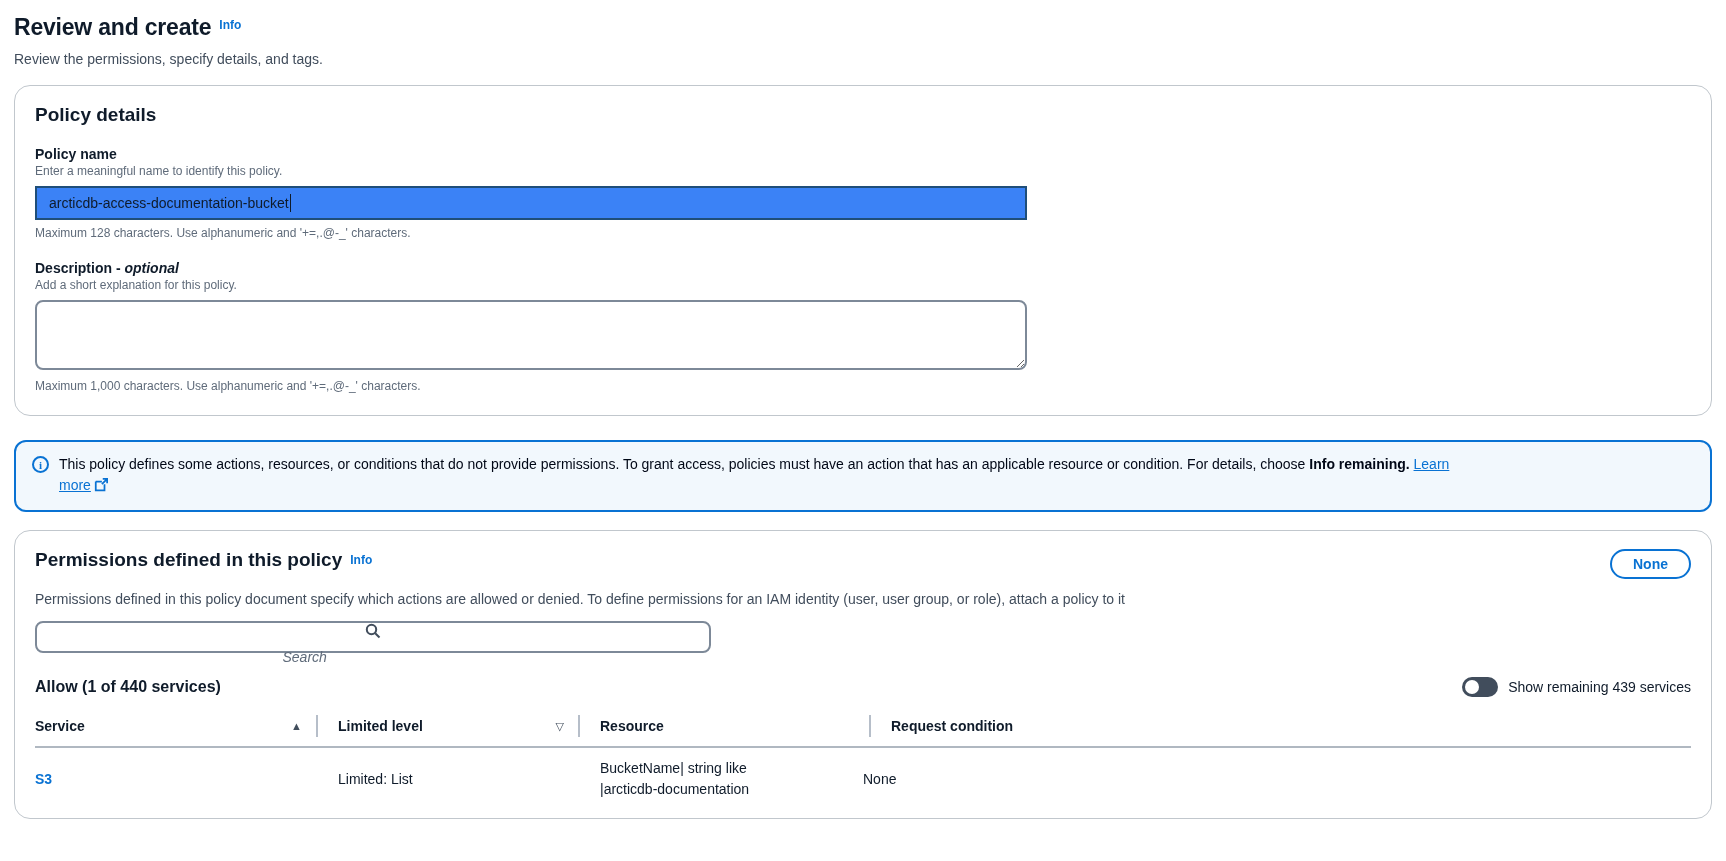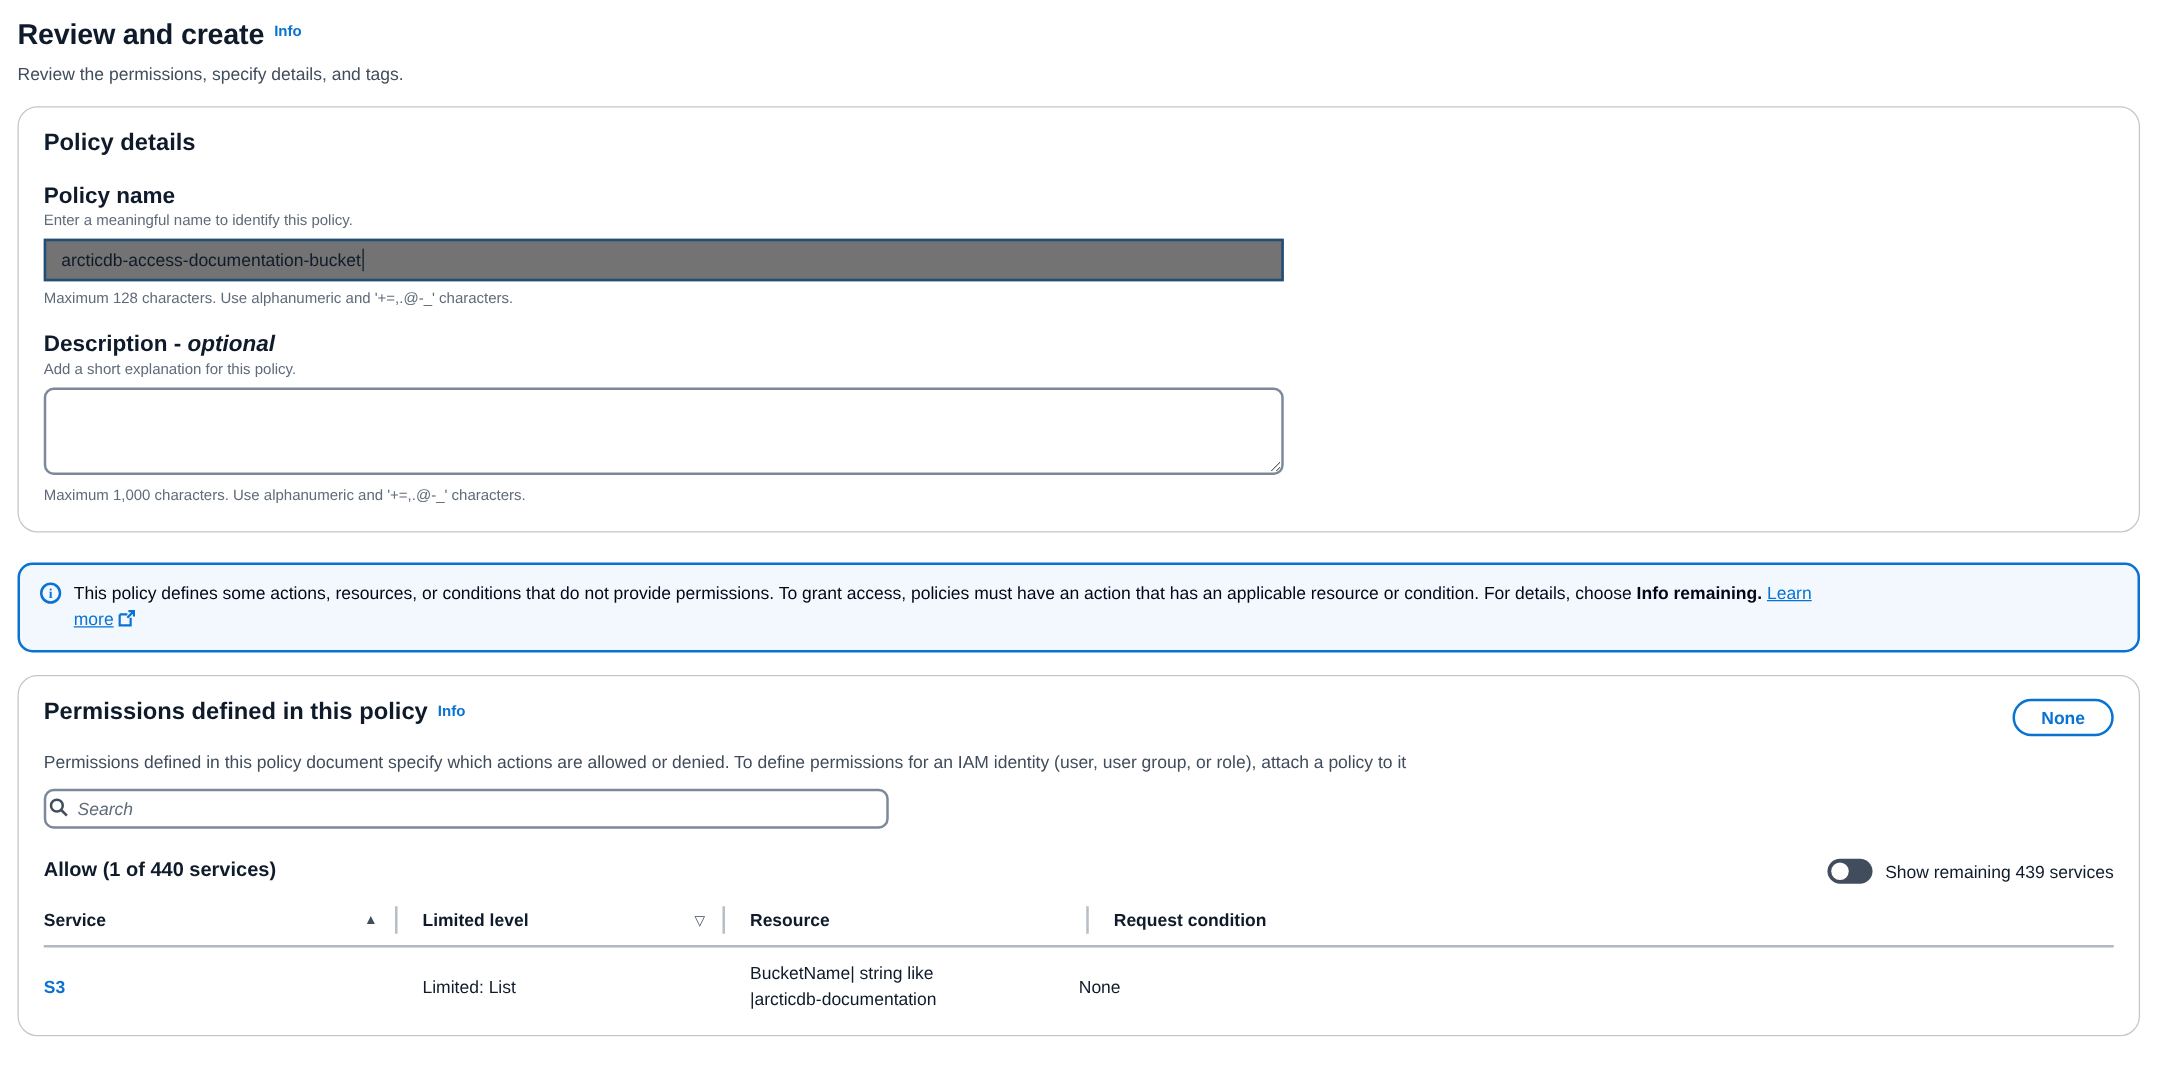--- a/index.html
+++ b/index.html
@@ -23,28 +23,28 @@
 
   
   .card {
     border: 1px solid #c1c7cd; border-radius: 16px;
     background: #fff; margin-top: 18px; padding: 18px 20px 22px 20px;
   }
   .card h2 { font-size: 19px; font-weight: 700; }
 
   
   .field { margin-top: 20px; }
-  .field-label { font-size: 18px; font-weight: 700; color: #0f1b2a; }
+  .field-label { font-size: 14px; font-weight: 700; color: #0f1b2a; }
   .field-label .optional { font-style: italic; }
   .field-hint { font-size: 12px; color: #5f6b7a; margin-top: 2px; }
   .text-input {
     margin-top: 8px; width: 992px; height: 34px;
     border: 2px solid #1f4e79; border-radius: 0;
     padding: 0 12px; display: flex; align-items: center;
-    font-size: 14px; color: #0f1b2a; background: #737373; cursor: text;
+    font-size: 14px; color: #0f1b2a; background: #3b82f6; cursor: text;
   }
   .caret { display: inline-block; width: 1.5px; height: 18px; background: #0f1b2a; margin-left: 1px; }
   .constraint { font-size: 12px; color: #5f6b7a; margin-top: 6px; }
   textarea.description-area {
     margin-top: 8px; width: 992px; height: 70px;
     border: 2px solid #7d8998; border-radius: 8px;
     padding: 6px 12px; font-family: "Liberation Sans", sans-serif;
     font-size: 14px; color: #0f1b2a; resize: both; outline: none;
   }
 
@@ -69,21 +69,21 @@
   .perm-header-row { display: flex; justify-content: space-between; align-items: flex-start; }
   .edit-btn {
     border: 2px solid #0972d3; background: #fff; color: #0972d3;
     font-weight: 700; font-size: 14px; border-radius: 20px;
     padding: 5px 21px; cursor: pointer; font-family: "Liberation Sans", sans-serif;
   }
   .perm-desc { margin-top: 12px; font-size: 14px; color: #414d5c; }
   .search-box {
     margin-top: 14px; width: 676px; height: 32px;
     border: 2px solid #7d8998; border-radius: 8px;
-    display: flex; align-items: center; padding: 0 2px; gap: 7px; background: #fff;
+    display: flex; align-items: center; padding: 0 12px; gap: 7px; background: #fff; flex-direction: column;
   }
   .search-box input {
     border: none; outline: none; flex: 1; font-size: 14px;
     font-family: "Liberation Sans", sans-serif; color: #0f1b2a; background: transparent;
   }
   .search-box input::placeholder { color: #5f6b7a; font-style: italic; }
 
   .allow-row { margin-top: 24px; display: flex; justify-content: space-between; align-items: center; }
   .allow-title { font-size: 16px; font-weight: 700; }
   .toggle-wrap { display: flex; align-items: center; gap: 10px; cursor: pointer; }

